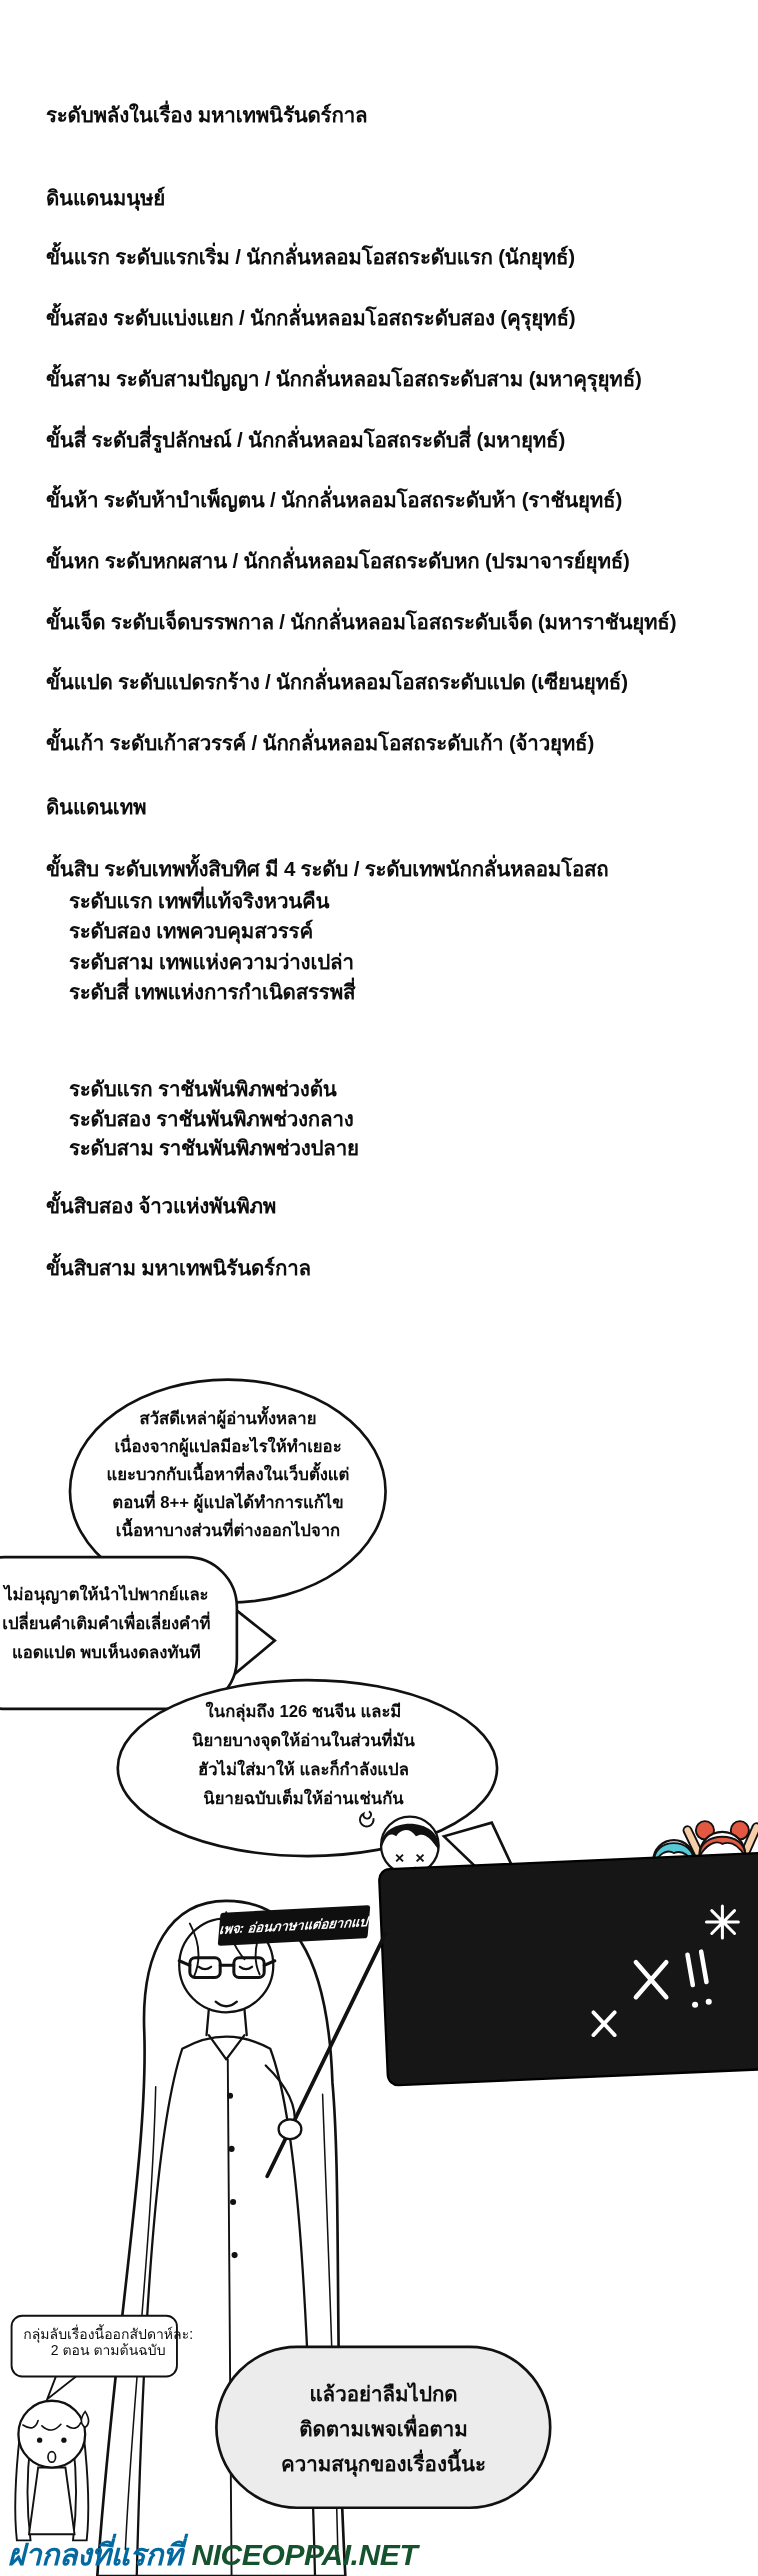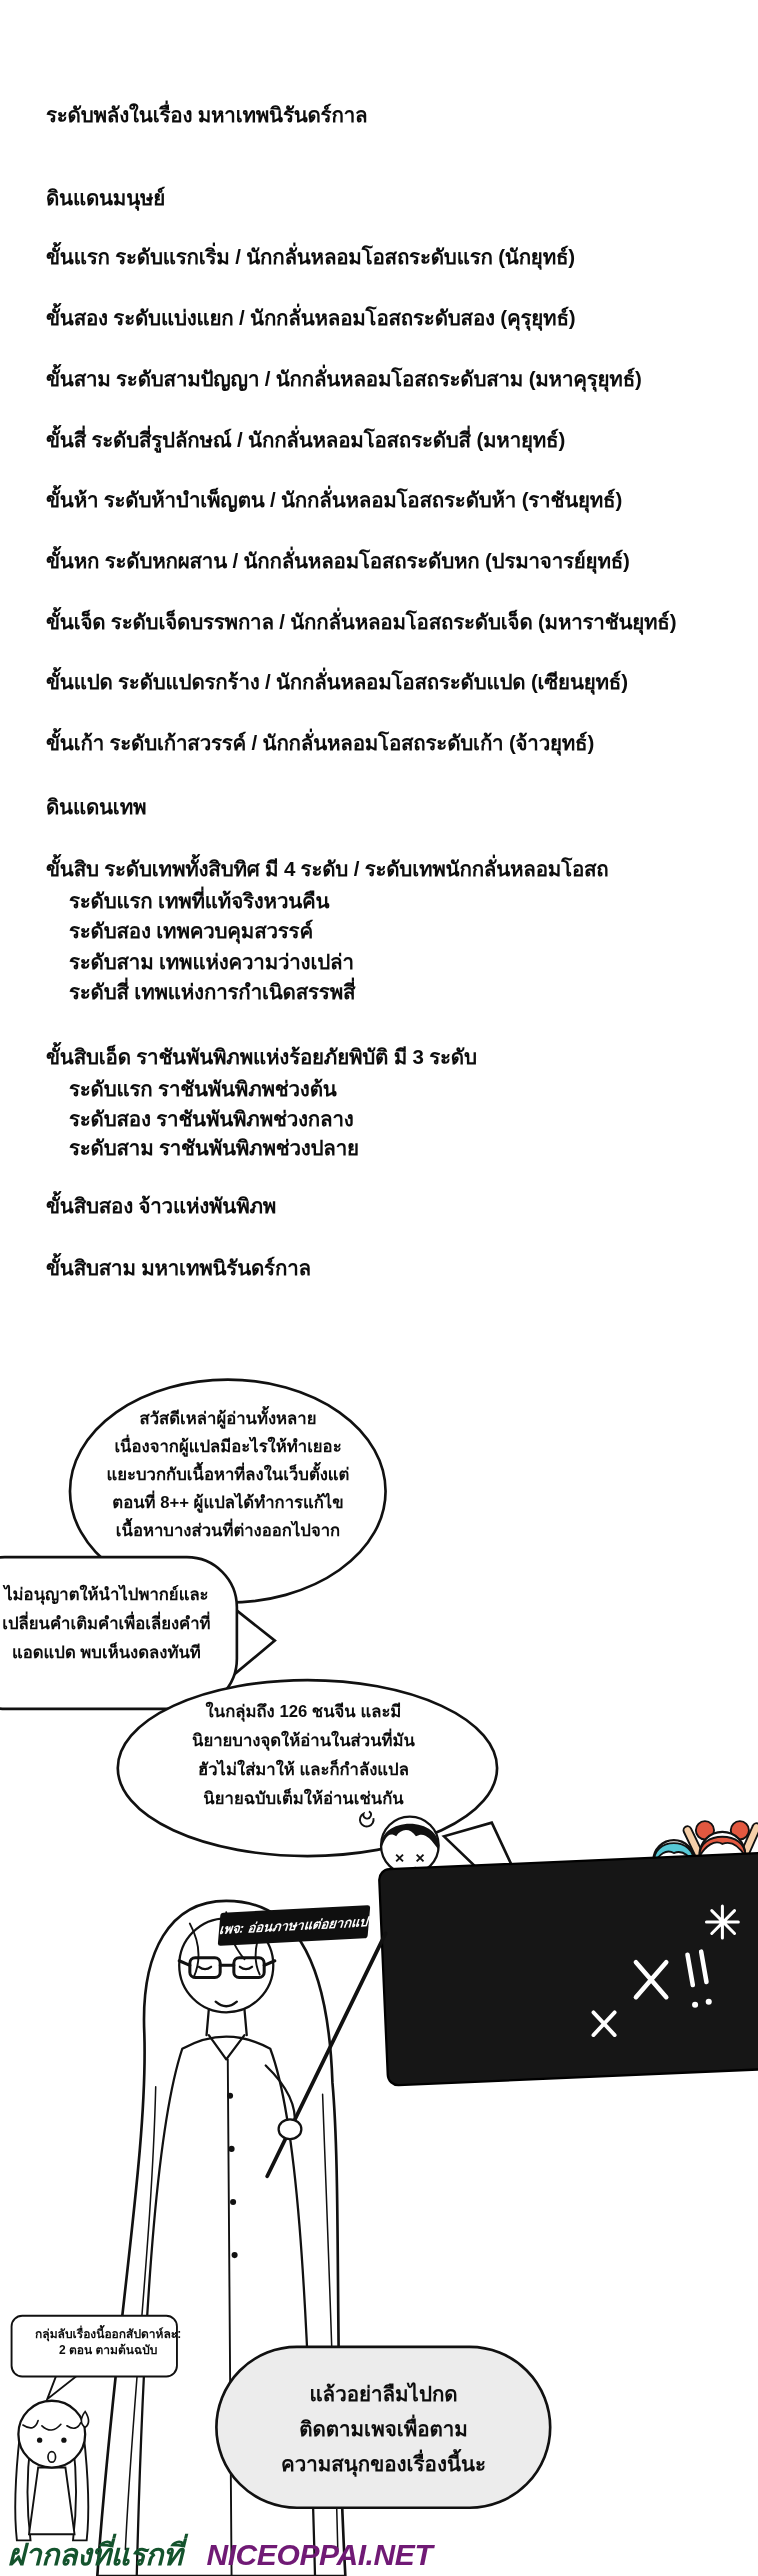--- a/index.html
+++ b/index.html
@@ -16,35 +16,35 @@
   .tl.sub{left:69px;}
   
   .scene{position:absolute;left:0;top:1366px;}
   
   .btxt{position:absolute;text-align:center;font-weight:700;color:#0d0d0d;}
   .btxt div{white-space:nowrap;}
   #bubble1-text{left:76px;top:1405px;width:304px;font-size:16.7px;line-height:28px;}
   #bubble2-text{left:-7.6px;top:1580px;width:228px;font-size:16.7px;line-height:29px;}
   #bubble3-text{left:125px;top:1697px;width:357px;font-size:16.7px;line-height:29px;}
   #follow-text{left:224px;top:2376px;width:319px;font-size:20.5px;line-height:35px;}
-  #chibi-note-text{left:13.7px;top:2326px;width:189px;font-size:12px;line-height:16px;font-weight:700;}
+  #chibi-note-text{left:13.7px;top:2326px;width:189px;font-size:14px;line-height:16px;font-weight:400;}
   
   #board-banner{
     position:absolute;left:219px;top:1909px;width:150px;height:33px;
     background:#0f0f0f;color:#ffffff;text-align:center;line-height:33px;
     font-size:13px;font-style:italic;font-weight:700;white-space:nowrap;
     transform:rotate(-3deg) skewX(-8deg);border-radius:3px;
   }
   
   #footer{
     position:absolute;left:7.6px;top:2531px;white-space:nowrap;
     font-size:30px;font-style:italic;font-weight:800;letter-spacing:-0.4px;
   }
-  #footer .prefix{color:#14532d;}
-  #footer .site{color:#701a75;margin-left:24px;}
+  #footer .prefix{color:#0369a1;}
+  #footer .site{color:#14532d;margin-left:9px;}
 </style>
 </head>
 <body>
 
 <div id="canvas">
 
   <div class="tl" style="top:67px">ระดับพลังในเรื่อง มหาเทพนิรันดร์กาล</div>
   <div class="tl" style="top:150px">ดินแดนมนุษย์</div>
   <div class="tl" style="top:209px">ขั้นแรก ระดับแรกเริ่ม / นักกลั่นหลอมโอสถระดับแรก (นักยุทธ์)</div>
   <div class="tl" style="top:270px">ขั้นสอง ระดับแบ่งแยก / นักกลั่นหลอมโอสถระดับสอง (คุรุยุทธ์)</div>
@@ -54,21 +54,20 @@
   <div class="tl" style="top:513px">ขั้นหก ระดับหกผสาน / นักกลั่นหลอมโอสถระดับหก (ปรมาจารย์ยุทธ์)</div>
   <div class="tl" style="top:574px">ขั้นเจ็ด ระดับเจ็ดบรรพกาล / นักกลั่นหลอมโอสถระดับเจ็ด (มหาราชันยุทธ์)</div>
   <div class="tl" style="top:634px">ขั้นแปด ระดับแปดรกร้าง / นักกลั่นหลอมโอสถระดับแปด (เซียนยุทธ์)</div>
   <div class="tl" style="top:695px">ขั้นเก้า ระดับเก้าสวรรค์ / นักกลั่นหลอมโอสถระดับเก้า (จ้าวยุทธ์)</div>
   <div class="tl" style="top:759px">ดินแดนเทพ</div>
   <div class="tl" style="top:821px">ขั้นสิบ ระดับเทพทั้งสิบทิศ มี 4 ระดับ / ระดับเทพนักกลั่นหลอมโอสถ</div>
   <div class="tl sub" style="top:853px">ระดับแรก เทพที่แท้จริงหวนคืน</div>
   <div class="tl sub" style="top:883px">ระดับสอง เทพควบคุมสวรรค์</div>
   <div class="tl sub" style="top:914px">ระดับสาม เทพแห่งความว่างเปล่า</div>
   <div class="tl sub" style="top:944px">ระดับสี่ เทพแห่งการกำเนิดสรรพสี่</div>
-  <div class="tl" style="top:1009px">ขั้นสิบเอ็ด ราชันพันพิภพแห่งร้อยภัยพิบัติ มี 3 ระดับ</div>
   <div class="tl sub" style="top:1041px">ระดับแรก ราชันพันพิภพช่วงต้น</div>
   <div class="tl sub" style="top:1071px">ระดับสอง ราชันพันพิภพช่วงกลาง</div>
   <div class="tl sub" style="top:1100px">ระดับสาม ราชันพันพิภพช่วงปลาย</div>
   <div class="tl" style="top:1158px">ขั้นสิบสอง จ้าวแห่งพันพิภพ</div>
   <div class="tl" style="top:1220px">ขั้นสิบสาม มหาเทพนิรันดร์กาล</div>
 
   <svg class="scene" width="759" height="1210" viewBox="0 1800 1000 1595">
 
     <g>
       <polygon points="205,2060 160,2140 265,2085" fill="#fff" stroke="#111" stroke-width="3.5"></polygon>

